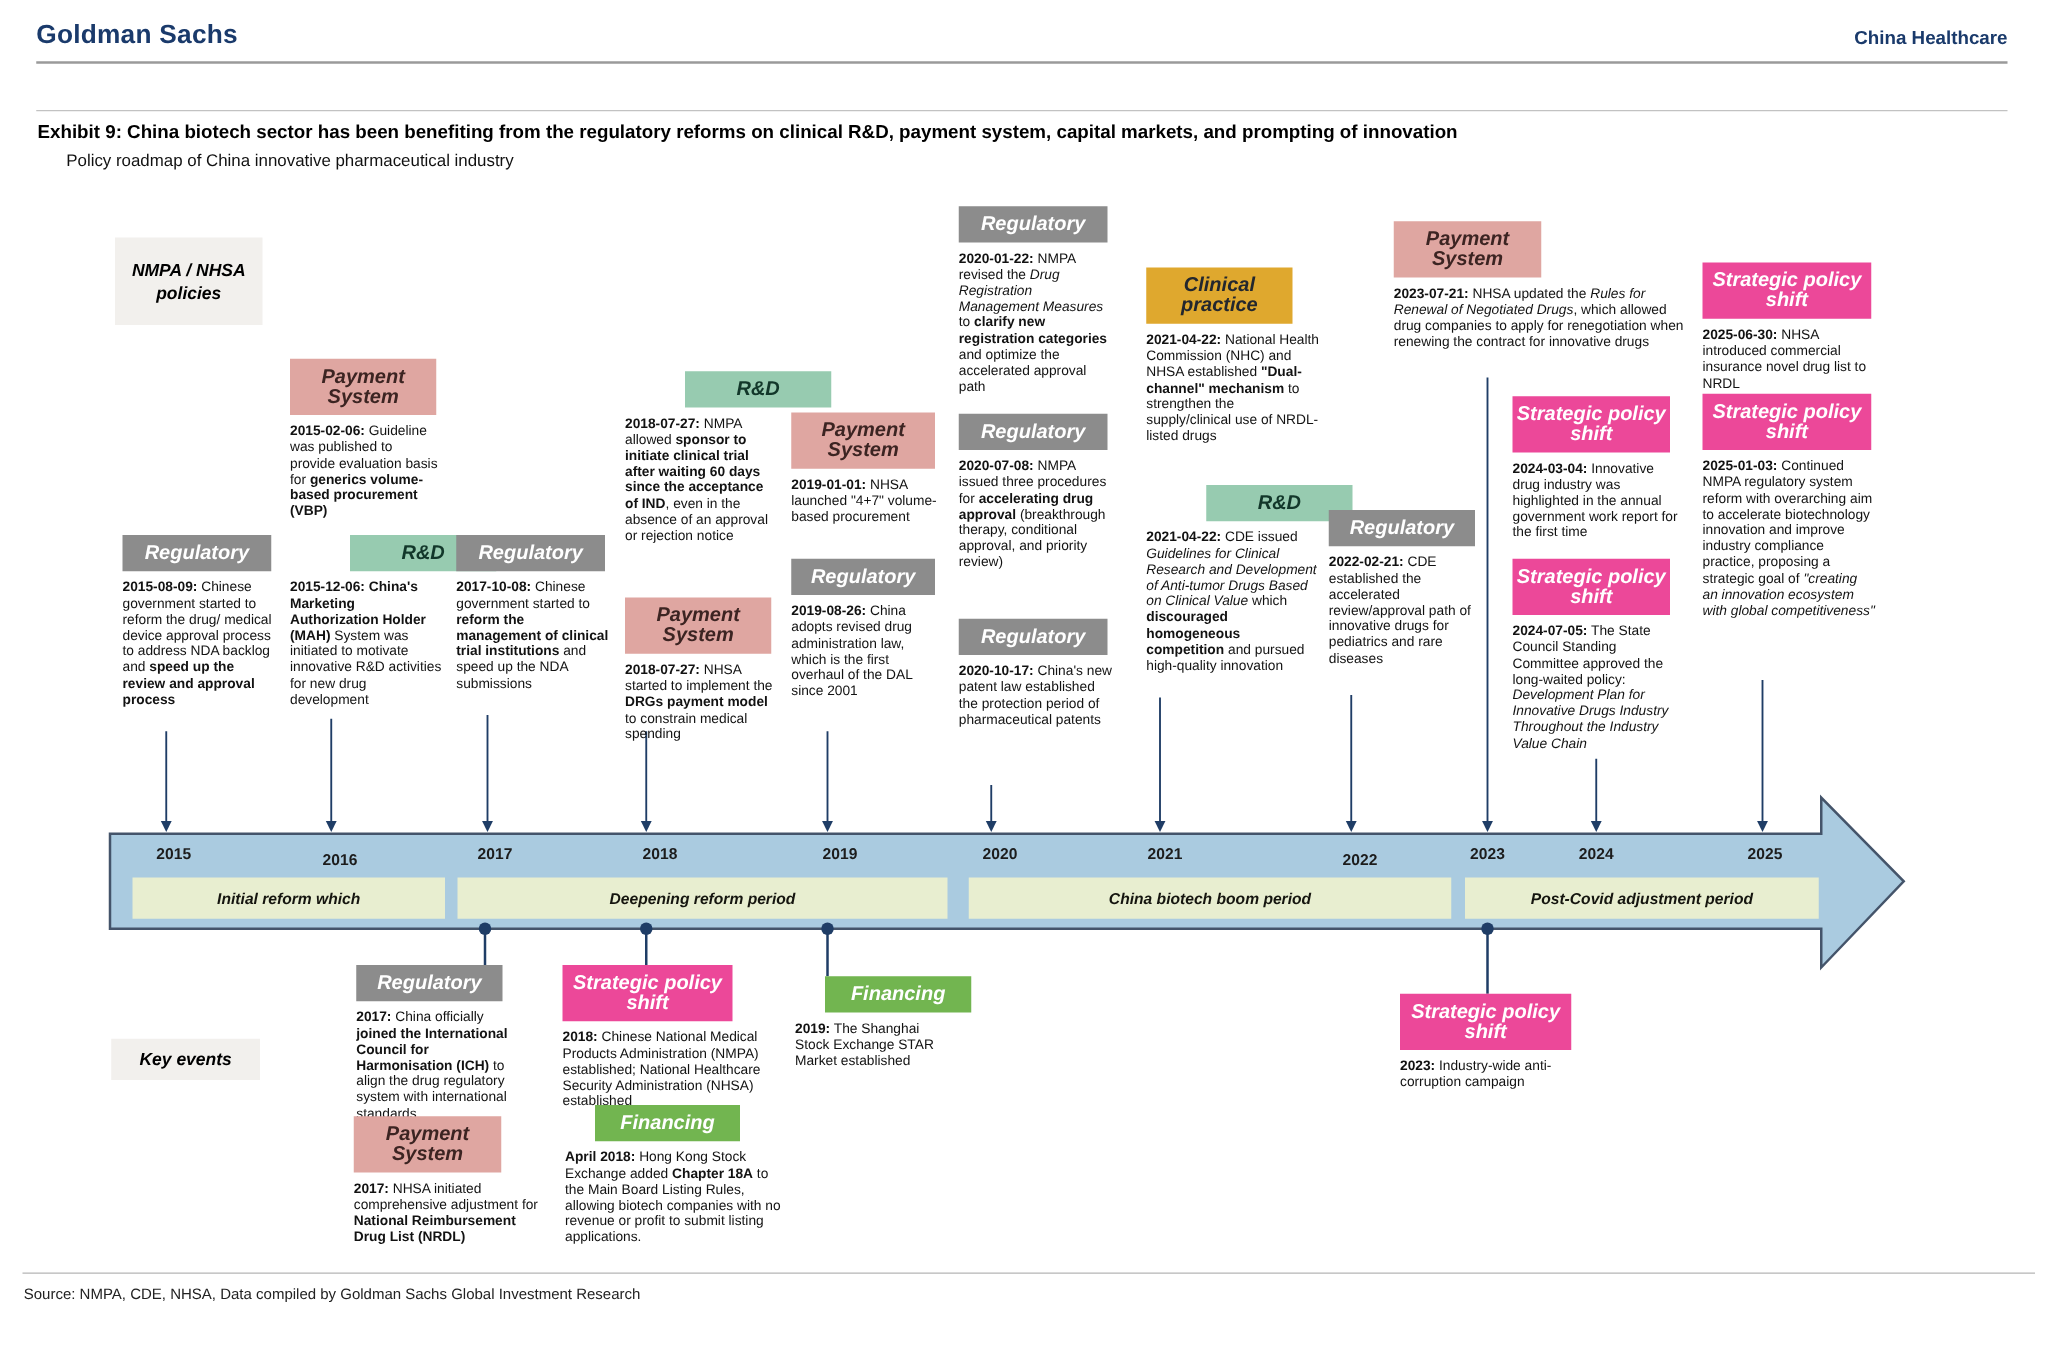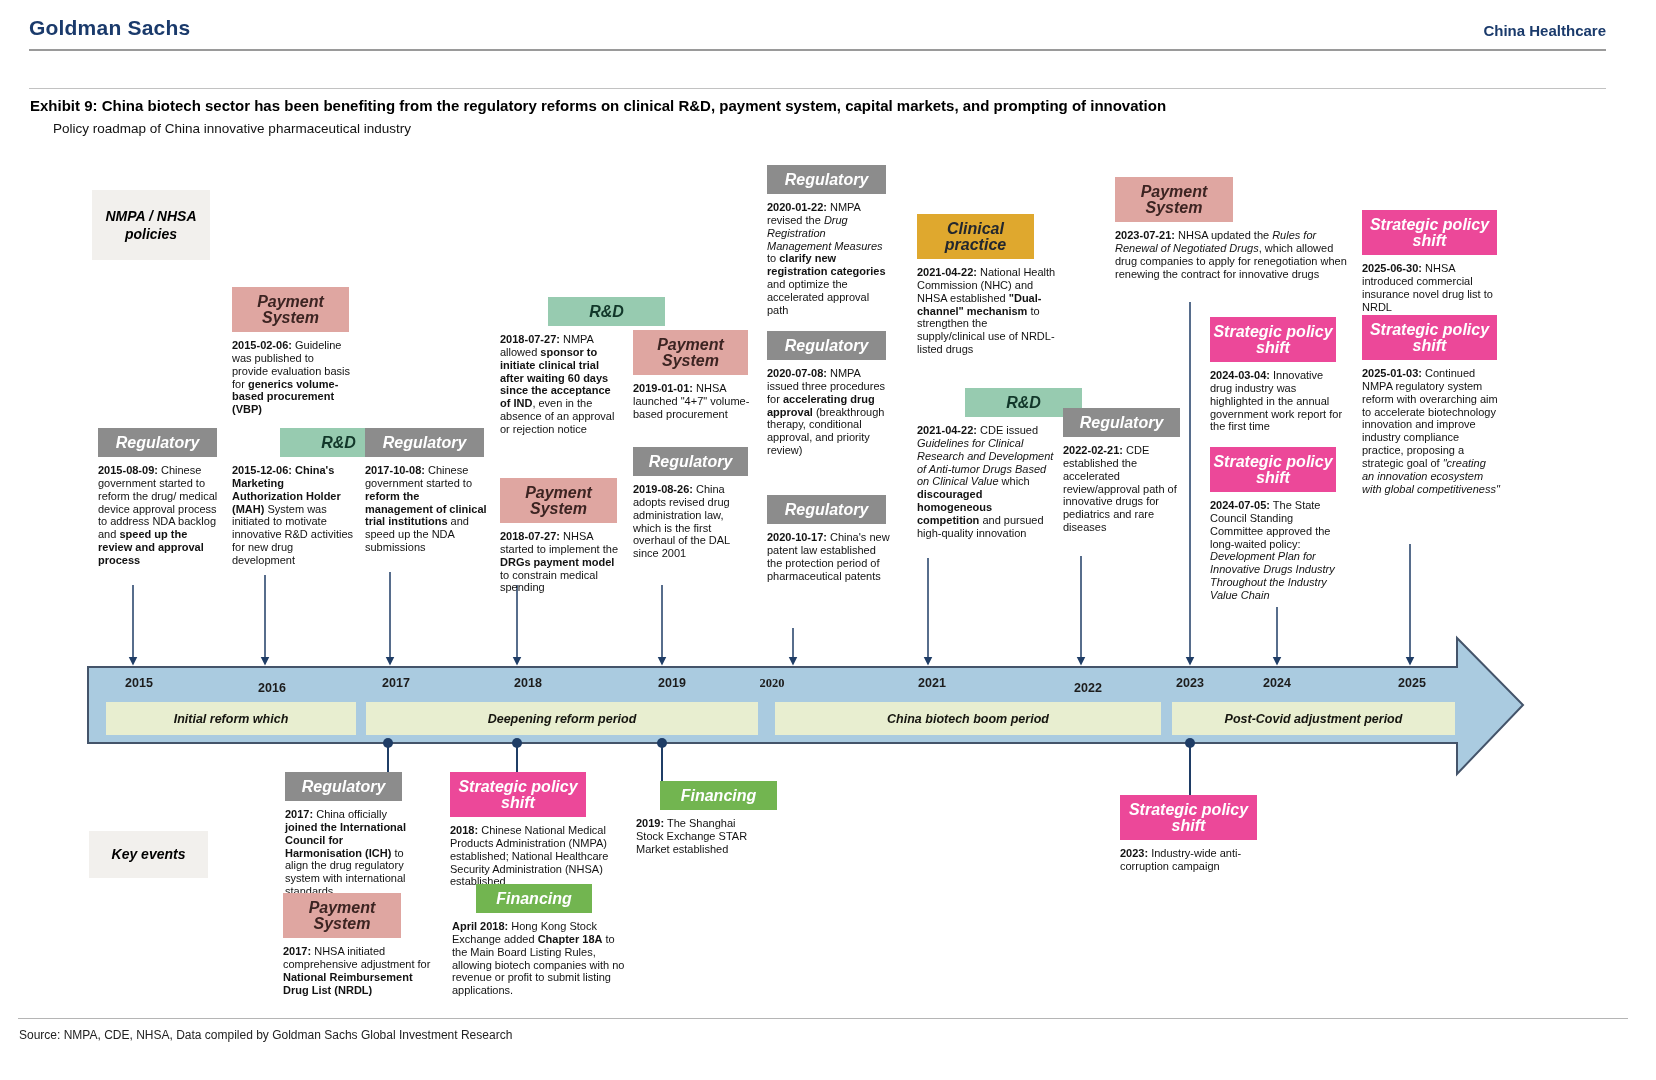--- a/index.html
+++ b/index.html
@@ -39,21 +39,21 @@
 <div class="page">
 
   <div class="brand">Goldman Sachs</div>
   <div class="section">China Healthcare</div>
   <div class="rule rule1"></div>
   <div class="rule rule2"></div>
   <div class="ex-title">Exhibit 9: China biotech sector has been benefiting from the regulatory reforms on clinical R&amp;D, payment system, capital markets, and prompting of innovation</div>
   <div class="ex-sub">Policy roadmap of China innovative pharmaceutical industry</div>
 
   <div class="rowlabel" style="left:92px;top:190px;width:118px;height:70px;">NMPA / NHSA policies</div>
-  <div class="rowlabel" style="left:89px;top:831px;width:119px;height:47px;">Key events</div>
+  <div class="rowlabel" style="left:89px;top:831px;width:119px;height:33px;">Key events</div>
 
   <svg class="gfx" width="1656" height="1080">
     <defs>
       <marker id="ah" markerWidth="8" markerHeight="8" refX="1" refY="3" orient="auto" markerUnits="strokeWidth">
         <path d="M0,0 L6,3 L0,6 Z" fill="#1f3d66"></path>
       </marker>
     </defs>
     <polygon points="88,667 1457,667 1457,638 1523,705 1457,774 1457,743 88,743" fill="#aacbe0" stroke="#44546a" stroke-width="2"></polygon>
     <g stroke="#1f3d66" stroke-width="1.5">
       <line x1="133" y1="585" x2="133" y2="658" marker-end="url(#ah)"></line>
@@ -80,21 +80,21 @@
       <circle cx="662" cy="743" r="5"></circle>
       <circle cx="1190" cy="743" r="5"></circle>
     </g>
   </svg>
 
   <span class="year" style="left:139px;">2015</span>
   <span class="year" style="left:272px;top:681px;">2016</span>
   <span class="year" style="left:396px;">2017</span>
   <span class="year" style="left:528px;">2018</span>
   <span class="year" style="left:672px;">2019</span>
-  <span class="year" style="left:772px;font-family:Liberation Serif, serif;">2020</span>
+  <span class="year" style="left:800px;">2020</span>
   <span class="year" style="left:932px;">2021</span>
   <span class="year" style="left:1088px;top:681px;">2022</span>
   <span class="year" style="left:1190px;">2023</span>
   <span class="year" style="left:1277px;">2024</span>
   <span class="year" style="left:1412px;">2025</span>
 
   <div class="period" style="left:106px;width:250px;">Initial reform which</div>
   <div class="period" style="left:366px;width:392px;">Deepening reform period</div>
   <div class="period" style="left:775px;width:386px;">China biotech boom period</div>
   <div class="period" style="left:1172px;width:283px;">Post-Covid adjustment period</div>

